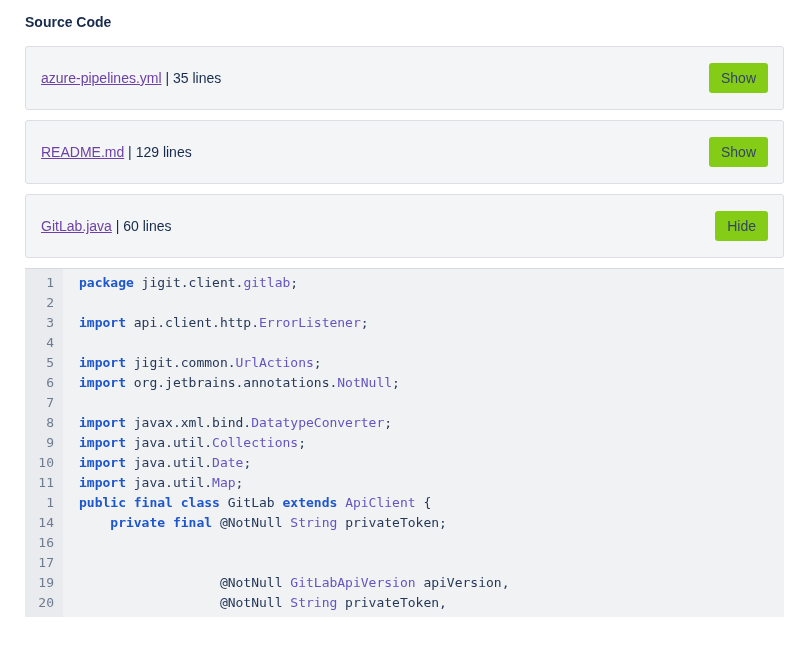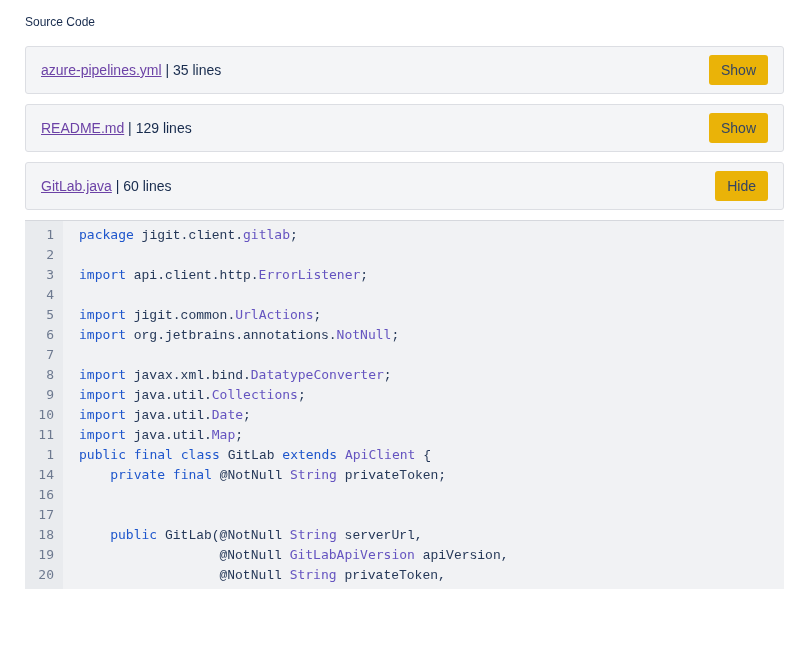--- a/index.html
+++ b/index.html
@@ -5,50 +5,50 @@
   * { margin: 0; padding: 0; box-sizing: border-box; }
   html, body {
     width: 809px; height: 668px;
     background: #ffffff;
     overflow: hidden;
     font-family: "Liberation Sans", sans-serif;
   }
   .page { padding: 13px 25px 0 25px; }
 
   h2.page-title {
-    font-size: 12px;
+    font-size: 14px;
     line-height: 19px;
-    font-weight: 400;
+    font-weight: 700;
     color: #172b4d;
     margin-bottom: 14px;
   }
 
   .panel {
-    height: 48px;
+    height: 64px;
     background: #f4f5f7;
     border: 1px solid #dcdee3;
     border-radius: 3px;
     display: flex;
     align-items: center;
     justify-content: space-between;
     padding: 0 15px;
     margin-bottom: 10px;
   }
   .file-info { font-size: 14px; color: #172b4d; }
   .file-link {
     color: #6c42a6;
     text-decoration: underline;
     cursor: pointer;
   }
   .file-meta { color: #172b4d; }
   .toggle-btn {
     font-family: "Liberation Sans", sans-serif;
     font-size: 14px;
     color: #344563;
-    background: #eab308;
+    background: #84cc16;
     border: none;
     border-radius: 3px;
     padding: 7px 12px;
     min-width: 47px;
     cursor: pointer;
   }
 
   .code-block {
     margin-top: 6px;
     background: linear-gradient(to right, #e9ebee 38px, #f1f2f4 38px);
@@ -68,23 +68,23 @@
     text-align: right;
     padding-right: 9px;
     color: #6e7a90;
     user-select: none;
   }
   .code-text {
     white-space: pre;
     padding-left: 16px;
     color: #253858;
   }
-  .code-text .kw { color: #1e56cc; font-weight: normal; }
+  .code-text .kw { color: #1e56cc; font-weight: bold; }
   .code-text .ty { color: #6554c0; }
-  .code-text .pl { color: #253858; font-family: Liberation Mono, monospace; }
+  .code-text .pl { color: #253858; }
 </style>
 </head>
 <body>
 
 <div class="page">
 
   <h2 class="page-title">Source Code</h2>
 
   <section class="panel">
     <div class="file-info">
@@ -160,24 +160,20 @@
         <span class="code-text"><span class="pl">    </span><span class="kw">private final</span><span class="pl"> @NotNull </span><span class="ty">String</span><span class="pl"> privateToken;</span></span>
       </div>
       <div class="code-row">
         <span class="gutter">16</span>
       </div>
       <div class="code-row">
         <span class="gutter">17</span>
         <span class="code-text"></span>
       </div>
       <div class="code-row">
-        <span class="gutter">18</span>
-        <span class="code-text"><span class="pl">    </span><span class="kw">public</span><span class="pl"> GitLab(@NotNull </span><span class="ty">String</span><span class="pl"> serverUrl,</span></span>
-      </div>
-      <div class="code-row">
         <span class="gutter">19</span>
         <span class="code-text"><span class="pl">                  @NotNull </span><span class="ty">GitLabApiVersion</span><span class="pl"> apiVersion,</span></span>
       </div>
       <div class="code-row">
         <span class="gutter">20</span>
         <span class="code-text"><span class="pl">                  @NotNull </span><span class="ty">String</span><span class="pl"> privateToken,</span></span>
       </div>
     </div>
 
 </div>

